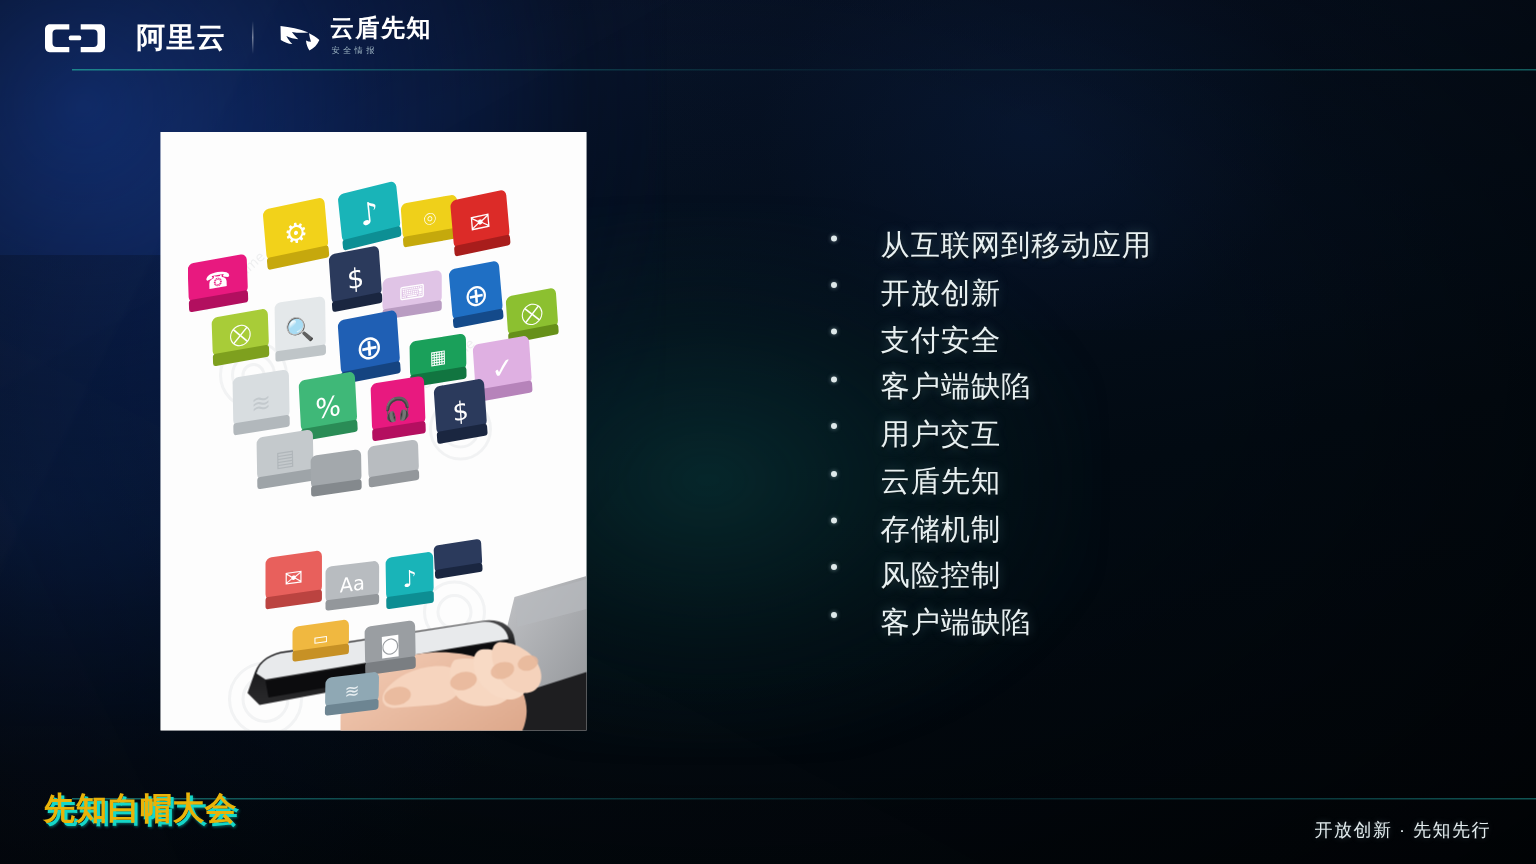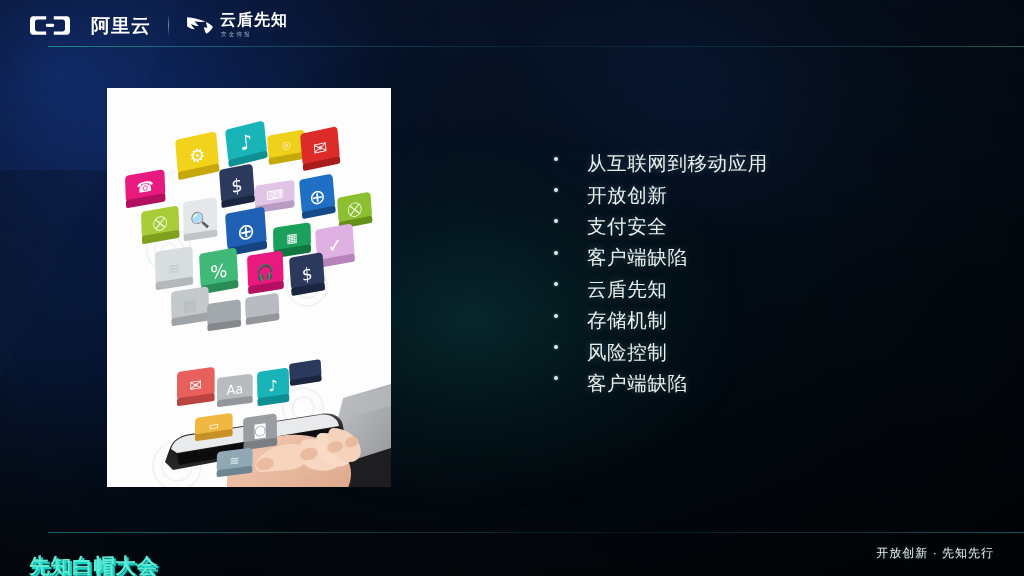--- a/index.html
+++ b/index.html
@@ -114,23 +114,23 @@
   .ftr-rule{
     position:absolute; left:48px; top:532px; width:976px; height:1px;
     background:linear-gradient(90deg,
       rgba(24,120,118,.85) 0%,
       rgba(18,96,98,.60) 30%,
       rgba(10,48,56,.40) 58%,
       rgba(16,92,96,.58) 84%,
       rgba(22,118,116,.72) 100%);
   }
   .ftr-logo{
-    position:absolute; left:29px; top:554px;
+    position:absolute; left:29px; top:528px;
     font-size:21px; font-weight:700; letter-spacing:.5px; line-height:23px;
-    color:#5eead4;
+    color:#eab308;
     text-shadow:2px 2px 0 #15d7c8, 2.5px 2.5px 2px rgba(21,215,200,.5);
   }
   .ftr-slogan{
     position:absolute; right:30px; top:546px;
     font-size:12px; color:#e3ecee; letter-spacing:1px; line-height:14px;
     text-shadow:0 0 4px rgba(160,200,210,.3);
   }
 </style>
 </head>
 <body>
@@ -390,20 +390,24 @@
     <div class="bullet-row">
       <span class="bullet-dot"></span>
       <span class="bullet-text">支付安全</span>
     </div>
     <div class="bullet-row">
       <span class="bullet-dot"></span>
       <span class="bullet-text">客户端缺陷</span>
     </div>
     <div class="bullet-row">
       <span class="bullet-dot"></span>
+      <span class="bullet-text">用户交互</span>
+    </div>
+    <div class="bullet-row">
+      <span class="bullet-dot"></span>
       <span class="bullet-text">云盾先知</span>
     </div>
     <div class="bullet-row">
       <span class="bullet-dot"></span>
       <span class="bullet-text">存储机制</span>
     </div>
     <div class="bullet-row">
       <span class="bullet-dot"></span>
       <span class="bullet-text">风险控制</span>
     </div>

